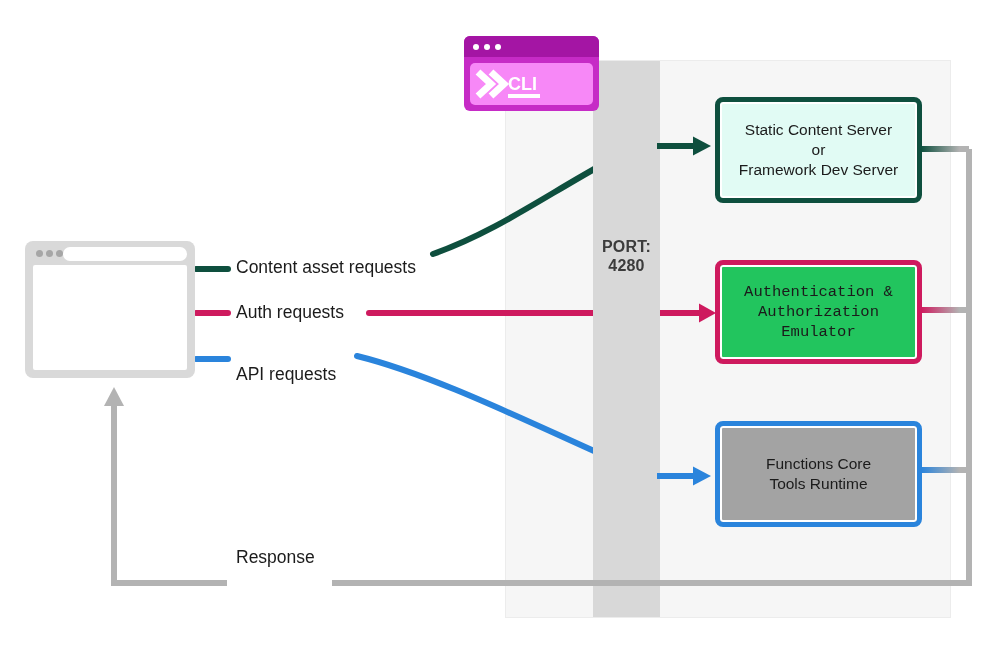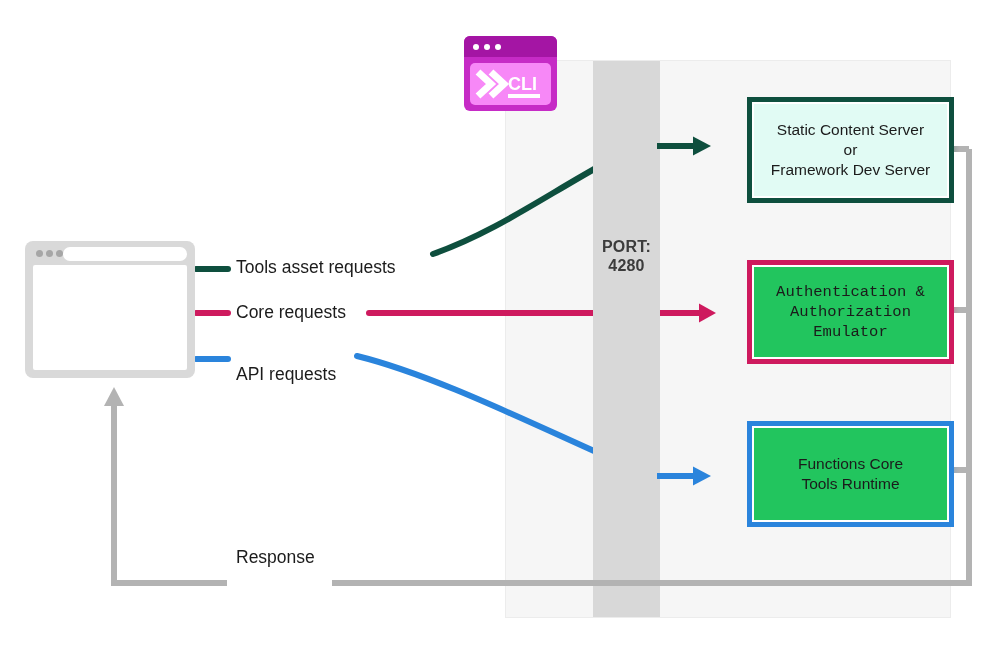--- a/index.html
+++ b/index.html
@@ -32,35 +32,36 @@
   .browser{
     left:25px;top:241px;width:170px;height:137px;background:#d9d9d9;
     border-radius:8px;z-index:2;
   }
   .browser .dot{position:absolute;width:7px;height:7px;border-radius:50%;background:#a6a6a6;top:9px;}
   .browser .addr{position:absolute;left:38px;right:8px;top:6px;height:14px;background:#ffffff;border-radius:7px;}
   .browser .body{position:absolute;left:8px;right:8px;top:24px;bottom:8px;background:#ffffff;border-radius:2px;}
   
   .cli{
     left:464px;top:36px;width:93px;height:75px;border-radius:6px;overflow:hidden;
-    z-index:3;background:#c62bc6;
+    z-index:3;background:#c62bc6;padding-left:42px;
   }
   .cli .titlebar{position:absolute;left:0;top:0;right:0;height:21px;background:#a415a4;}
   .cli .dot{position:absolute;width:6px;height:6px;border-radius:50%;background:#ffffff;top:8px;}
   .cli .inner{position:absolute;left:6px;right:6px;top:27px;bottom:6px;background:#f788f7;border-radius:5px;}
   
   .server-box{
-    left:747px;width:207px;z-index:2;box-sizing:border-box;
+    left:715px;width:207px;z-index:2;box-sizing:border-box;
     display:flex;align-items:center;justify-content:center;text-align:center;
     font-size:15.5px;line-height:1.3;white-space:pre-line;
     box-shadow:inset 0 0 0 2px #ffffff;
+    border-radius:8px;
   }
   .box-static{top:97px;height:106px;border:5px solid #0e4f3e;background:#e1fbf4;}
   .box-auth{top:260px;height:104px;border:5px solid #ce1a5e;background:#22c55e;font-family:Liberation Mono, monospace;}
-  .box-func{top:421px;height:106px;border:5px solid #2a84dc;background:#22c55e;}
+  .box-func{top:421px;height:106px;border:5px solid #2a84dc;background:#a3a3a3;}
 </style>
 </head>
 <body>
 
 <div class="scene">
 
   <div class="abs panel"></div>
 
   <svg class="abs wires" width="1000" height="654" viewBox="0 0 1000 654">
     <defs>
@@ -123,22 +124,22 @@
     <div class="inner">
       <svg width="81" height="42" viewBox="0 0 81 42">
         <polyline points="8,9 21,21 8,33" fill="none" stroke="#ffffff" stroke-width="7" stroke-linecap="butt" stroke-linejoin="miter"></polyline>
         <polyline points="21,9 34,21 21,33" fill="none" stroke="#ffffff" stroke-width="7" stroke-linecap="butt" stroke-linejoin="miter"></polyline>
         <text x="38" y="27" fill="#ffffff" font-size="18" font-weight="bold" font-family="Liberation Sans, DejaVu Sans, sans-serif">CLI</text>
         <rect x="38" y="31" width="32" height="4" fill="#ffffff"></rect>
       </svg>
     </div>
   </div>
 
-  <div class="abs flow-label" style="left:236px;top:268px">Tools asset requests</div>
-  <div class="abs flow-label" style="left:236px;top:313px">Core requests</div>
+  <div class="abs flow-label" style="left:236px;top:268px">Content asset requests</div>
+  <div class="abs flow-label" style="left:236px;top:313px">Auth requests</div>
   <div class="abs flow-label" style="left:236px;top:375px">API requests</div>
   <div class="abs flow-label" style="left:236px;top:558px">Response</div>
 
   <div class="abs server-box box-static">
     <span>Static Content Server
 or
 Framework Dev Server</span>
   </div>
   <div class="abs server-box box-auth">
     <span>Authentication &amp;

